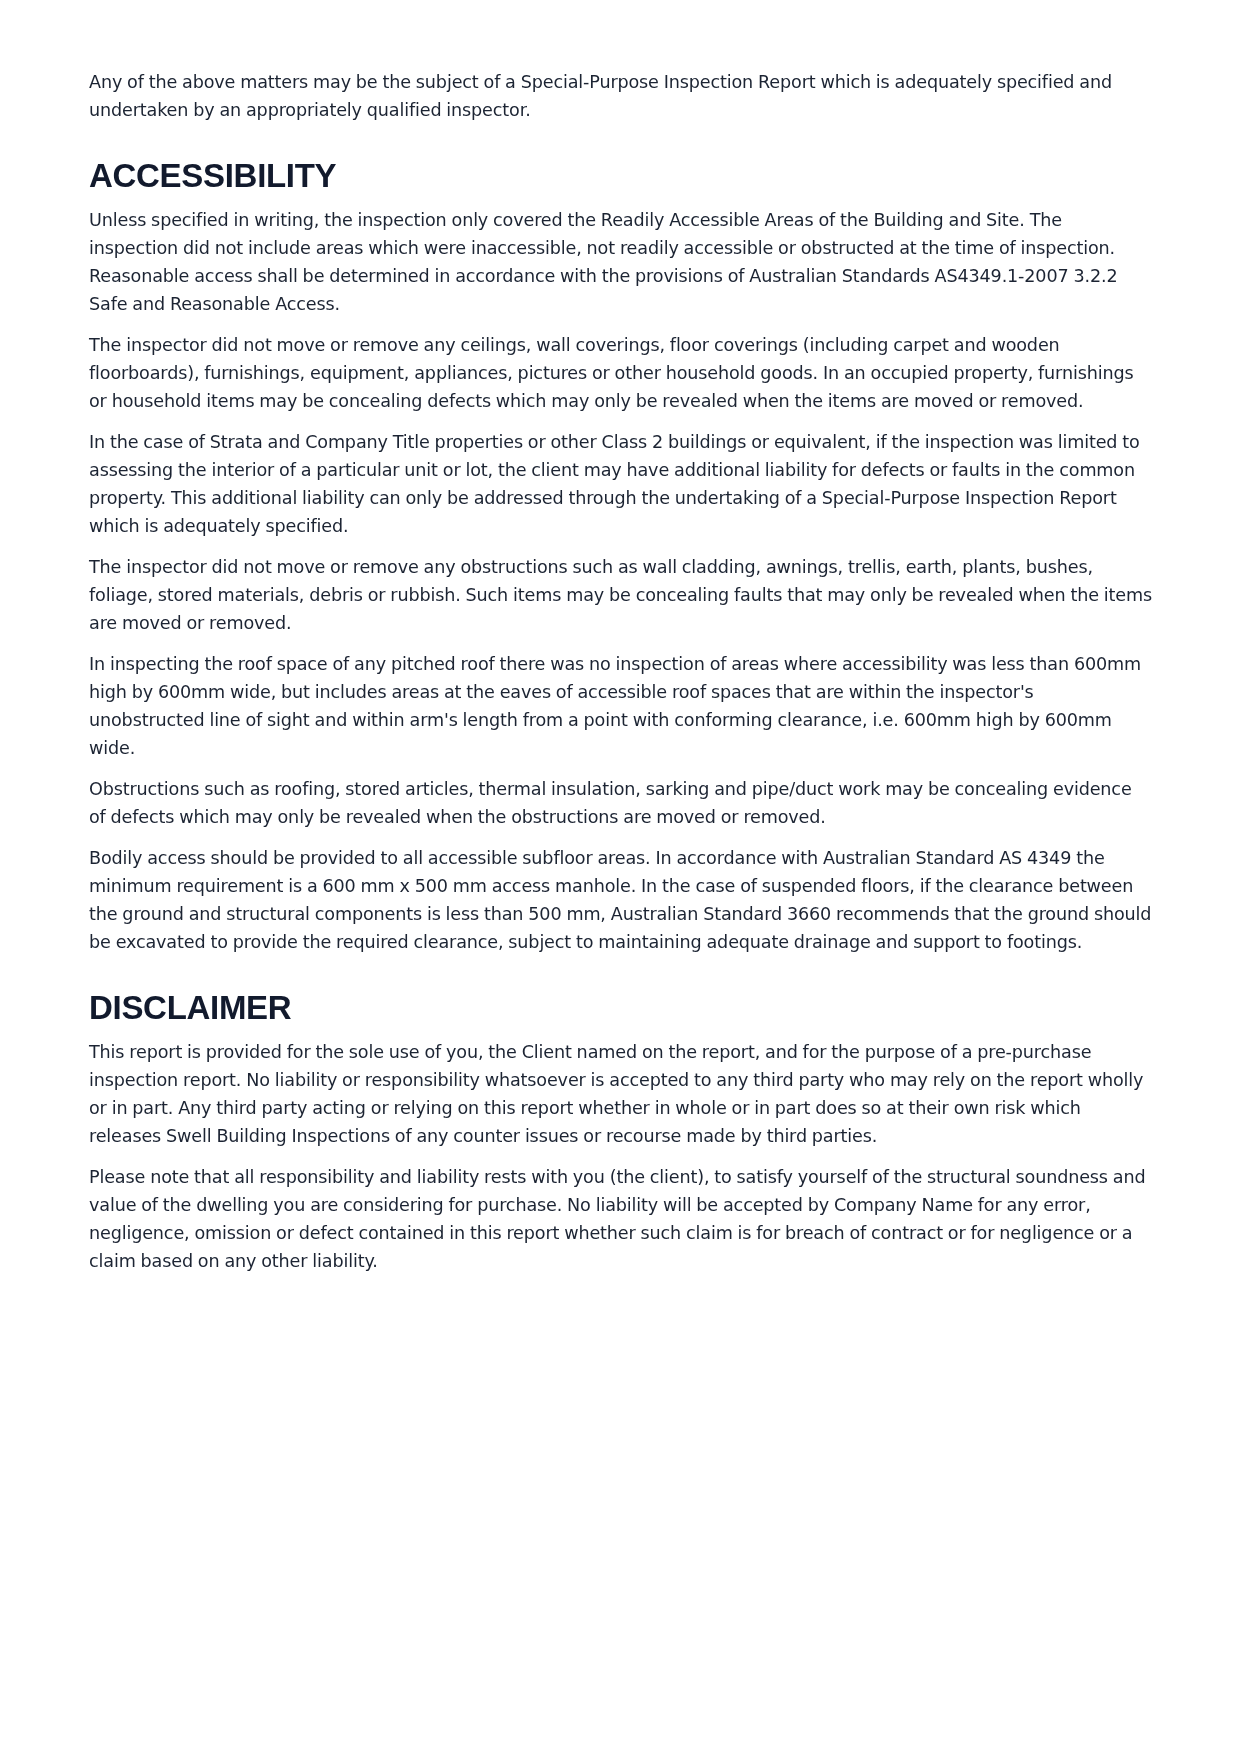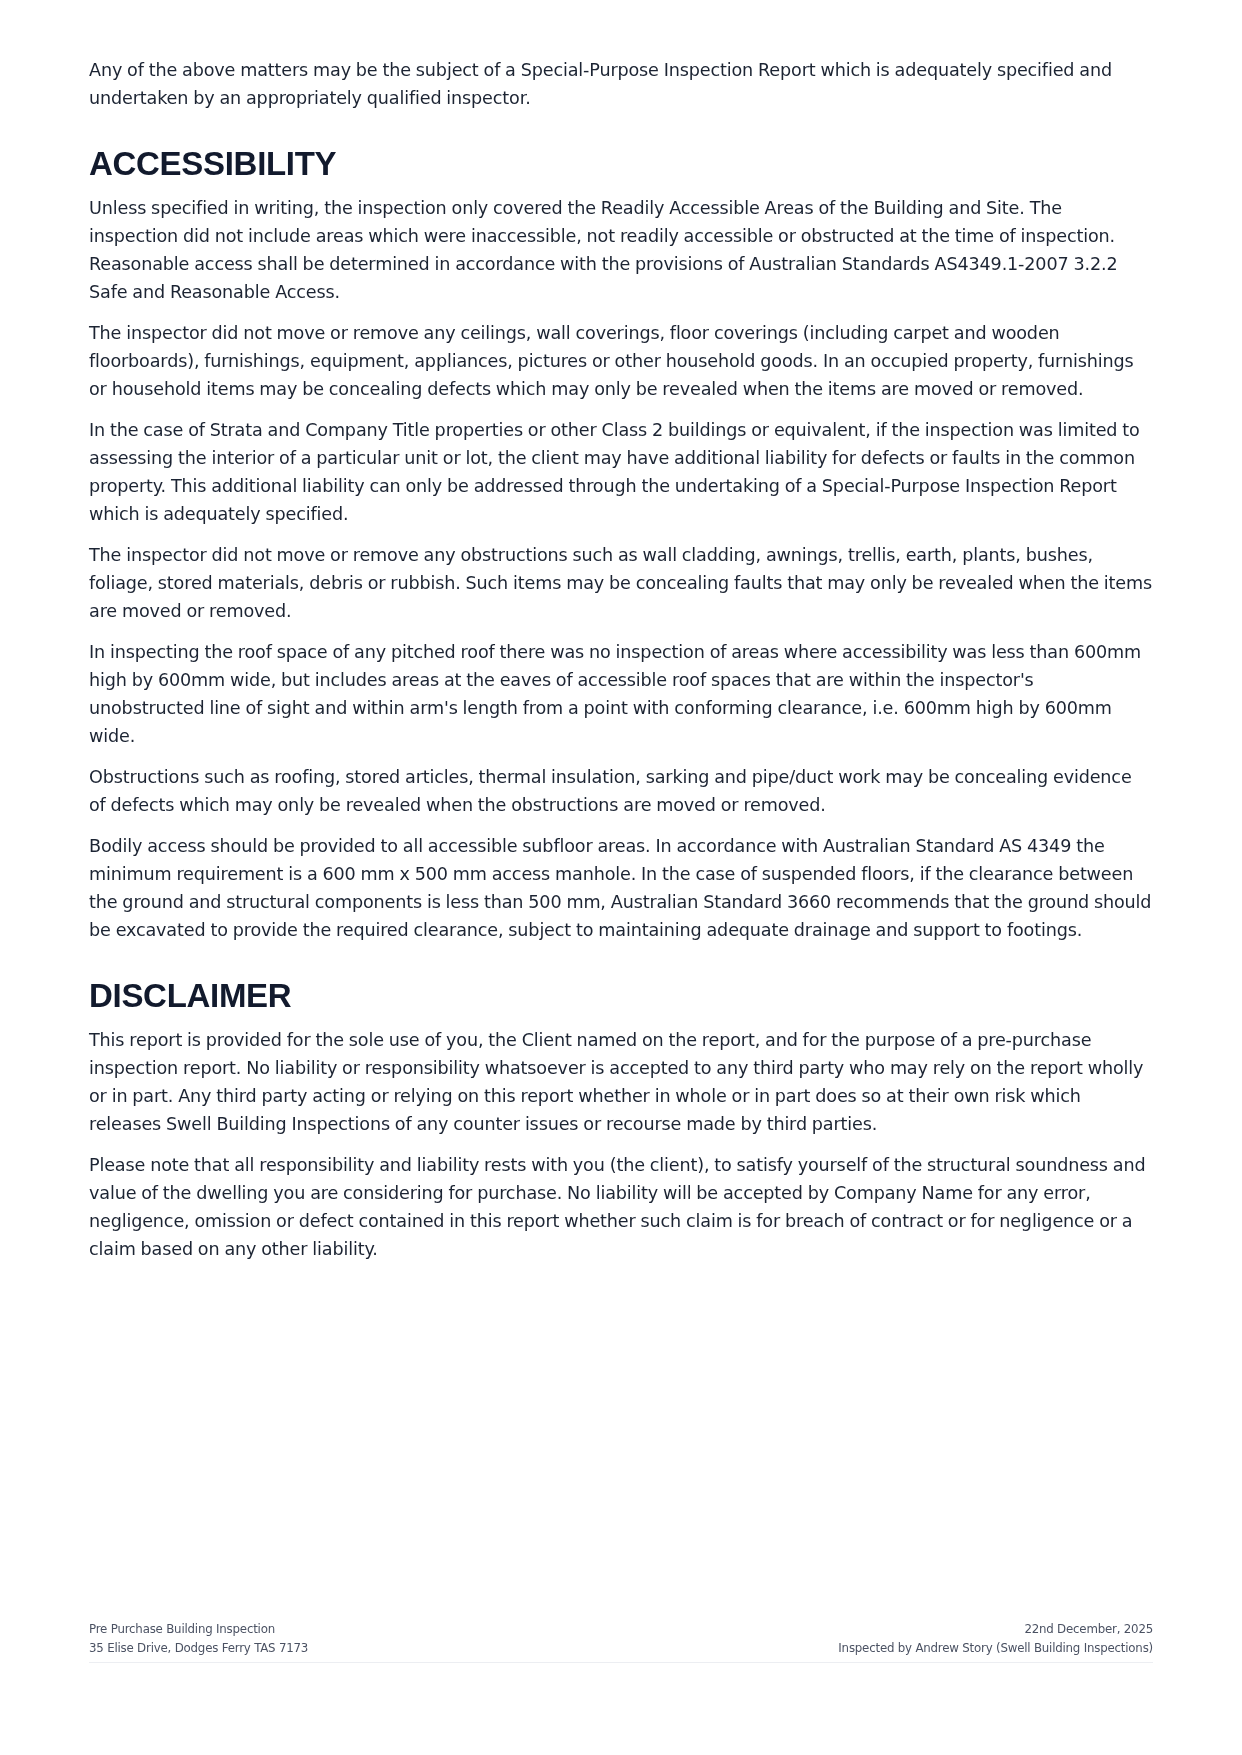--- a/index.html
+++ b/index.html
@@ -11,21 +11,21 @@
       width: 1242px;
       height: 1755px;
       position: relative;
       overflow: hidden;
       font-family: "DejaVu Sans", sans-serif;
       color: #1c2433;
     }
     .page {
       position: absolute;
       left: 89px;
-      top: 56px;
+      top: 68px;
       width: 1064px;
     }
     .para {
       margin: 0 0 13px 0;
       font-size: 17.6px;
       line-height: 28px;
       color: #1c2433;
       letter-spacing: -0.15px;
       word-spacing: -0.5px;
     }
@@ -84,23 +84,13 @@
   </section>
 
   <section>
     <h2 class="section-title">DISCLAIMER</h2>
     <p class="para">This report is provided for the sole use of you, the Client named on the report, and for the purpose of a pre-purchase inspection report. No liability or responsibility whatsoever is accepted to any third party who may rely on the report wholly or in part. Any third party acting or relying on this report whether in whole or in part does so at their own risk which releases Swell Building Inspections of any counter issues or recourse made by third parties.</p>
     <p class="para">Please note that all responsibility and liability rests with you (the client), to satisfy yourself of the structural soundness and value of the dwelling you are considering for purchase. No liability will be accepted by Company Name for any error, negligence, omission or defect contained in this report whether such claim is for breach of contract or for negligence or a claim based on any other liability.</p>
   </section>
 </div>
 
 <footer class="footer">
-  <div class="footer-row footer-top">
-    <div class="footer-col-left">
-      <span class="line">Pre Purchase Building Inspection</span>
-      <span class="line">35 Elise Drive, Dodges Ferry TAS 7173</span>
-    </div>
-    <div class="footer-col-right">
-      <span class="line">22nd December, 2025</span>
-      <span class="line">Inspected by Andrew Story (Swell Building Inspections)</span>
-    </div>
-  </div>
 </footer>
 
 </body></html>

